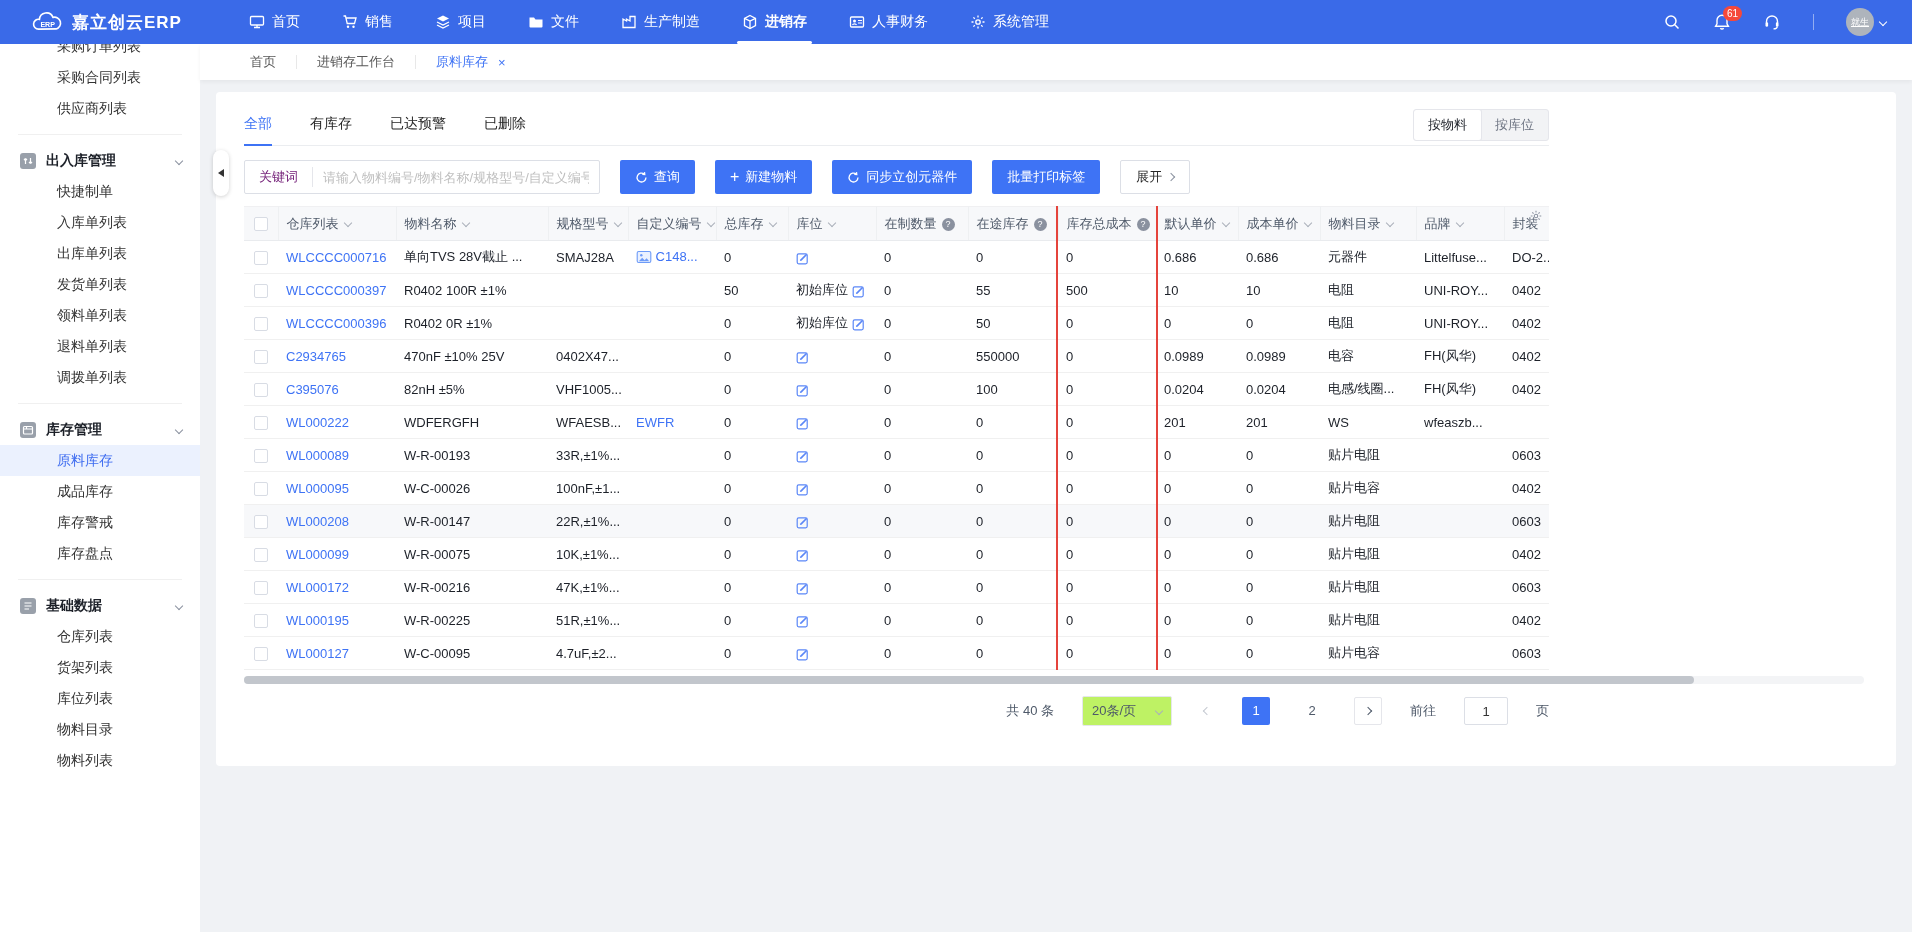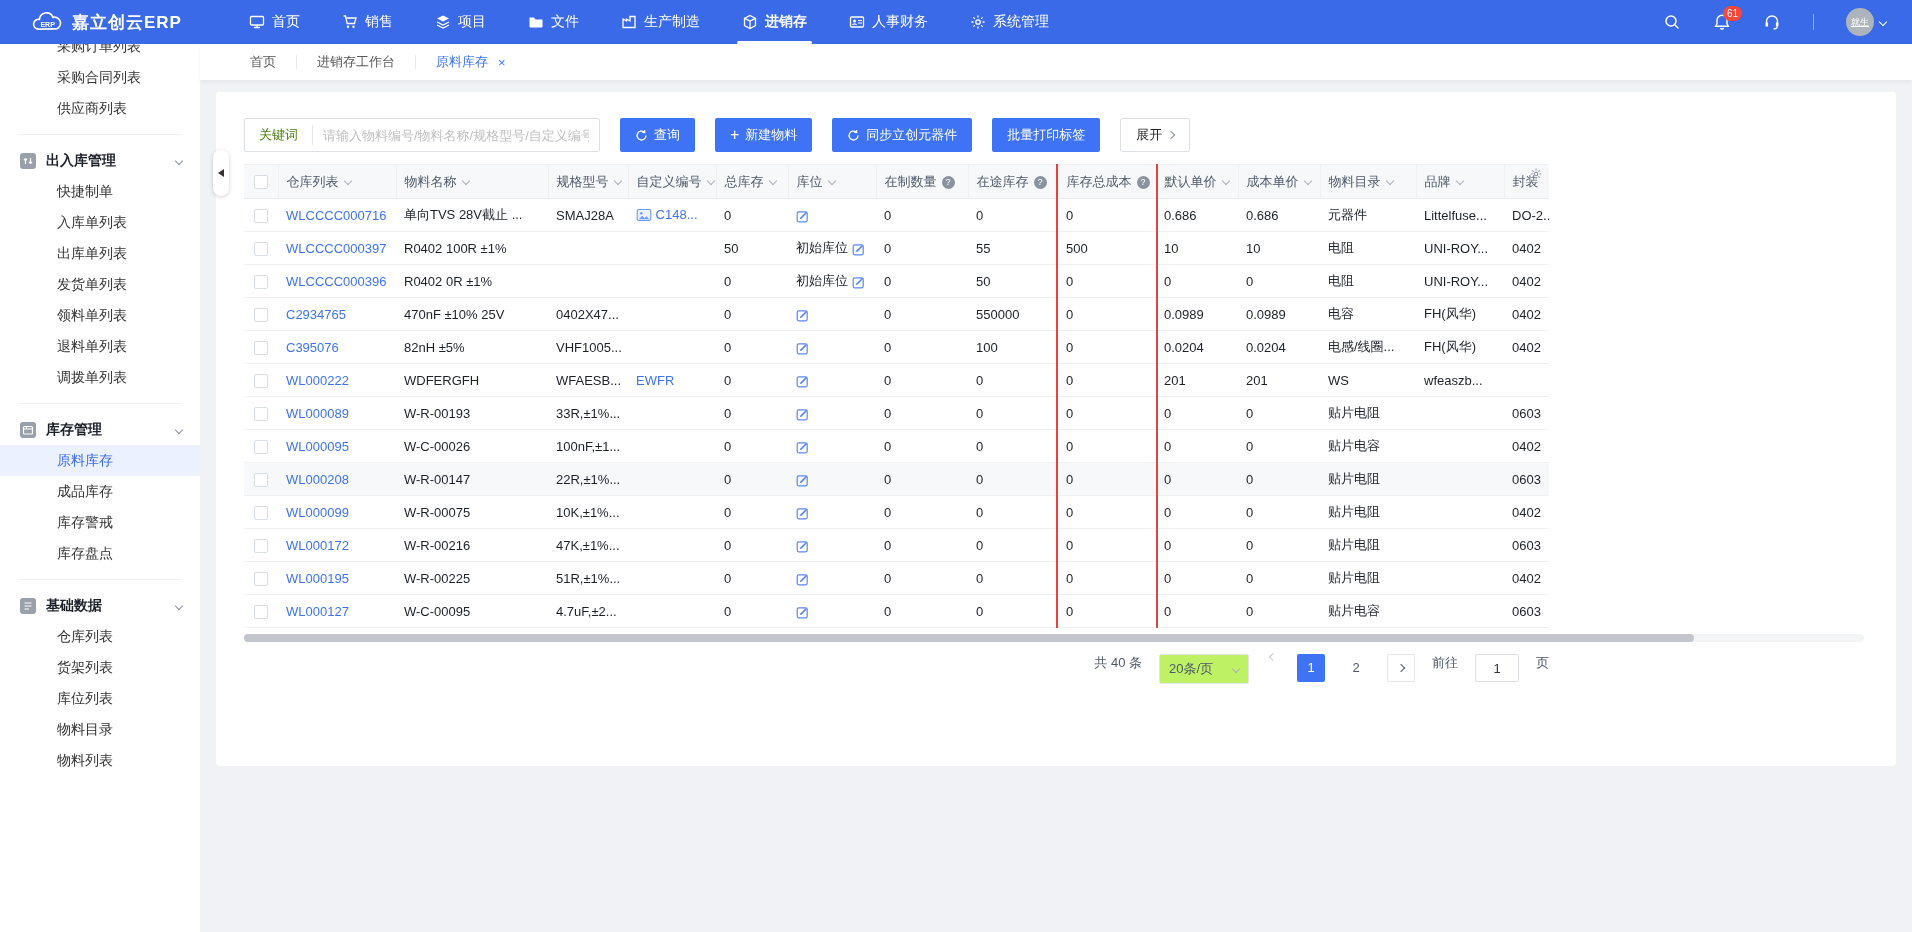--- a/index.html
+++ b/index.html
@@ -73,21 +73,21 @@
   .f-tab.active::after { content:""; position:absolute; left:0; right:0; bottom:0;
     height:2px; background:#3e73f5; }
   .seg { margin-left:auto; display:flex; background:#f2f3f5; border:1px solid #e5e6eb;
     border-radius:3px; overflow:hidden; }
   .seg-item { padding:6px 14px; font-size:13px; color:#6b7280; cursor:pointer; }
   .seg-item.active { background:#fff; color:#1d2129; border-radius:2px; box-shadow:0 0 0 1px #e5e6eb; }
 
   .search-row { margin-top:14px; display:flex; align-items:center; gap:20px; }
   .kw-box { display:flex; align-items:center; height:34px; border:1px solid #dcdfe6;
     border-radius:2px; width:356px; background:#fff; }
-  .kw-label { padding:0 14px; font-size:13px; color:#4d7c0f; border-right:1px solid #e5e6eb;
+  .kw-label { padding:0 14px; font-size:13px; color:#701a75; border-right:1px solid #e5e6eb;
     height:20px; display:flex; align-items:center; }
   .kw-box input { border:none; outline:none; flex:1; padding:0 10px; font-size:13px; color:#333; min-width:0; }
   .kw-box input::placeholder { color:#bfbfbf; }
   .btn { height:34px; border-radius:2px; font-size:13px; display:flex; align-items:center;
     gap:6px; padding:0 15px; border:none; cursor:pointer; white-space:nowrap;
     font-family:inherit; }
   .btn.primary { background:#3e73f5; color:#fff; }
   .btn.ghost { background:#fff; border:1px solid #dcdfe6; color:#262626; }
   .btn .plus { font-size:16px; line-height:1; }
   .btn .ic svg { width:13px; height:13px; }
@@ -122,21 +122,21 @@
   .red-overlay { position:absolute; left:812px; top:-4px; width:102px; height:504px;
     border:2px solid #e5443c; pointer-events:none; }
   .gear-corner { position:absolute; top:3px; right:6px; cursor:pointer; line-height:0; }
   .gear-corner svg { width:14px; height:14px; }
 
   .hscroll { width:1620px; height:8px; margin-top:6px; background:#f3f4f6; border-radius:4px; }
   .hthumb { width:1450px; height:8px; background:#c2c6cc; border-radius:4px; cursor:pointer; }
 
   
   .pagination { width:1305px; margin-top:12px; display:flex; justify-content:flex-end;
-    align-items:flex-start; gap:17px; font-size:13px; color:#4e5969; }
+    align-items:center; gap:28px; font-size:13px; color:#4e5969; }
   .psel { border:1px solid #e5e6eb; width:90px; height:30px; display:flex; align-items:center;
     justify-content:space-between; padding:0 9px; border-radius:2px; background:#bef264;
     cursor:pointer; color:#4e5969; }
   .psel .cv { color:#aab0ba; }
   .pprev { color:#c5c9d1; padding:0 4px; cursor:pointer; display:flex; align-items:center; }
   .pnum { min-width:28px; height:28px; line-height:28px; text-align:center; border-radius:2px;
     cursor:pointer; }
   .pnum.active { background:#3e73f5; color:#fff; }
   .pnext { width:28px; height:28px; border:1px solid #e5e6eb; border-radius:2px;
     display:flex; align-items:center; justify-content:center; color:#4e5969;
@@ -340,20 +340,32 @@
             <span>原料库存</span>
             <span class="ts-close">×</span>
           </div>
         </div>
 
       <div class="card">
         <div class="collapse-handle">
           <span class="tri-left"></span>
         </div>
 
+        <div class="filter-row">
+          <span id="filter-tabs" style="display:flex;align-items:center;height:42px">
+              <span class="f-tab active">全部</span>
+              <span class="f-tab">有库存</span>
+              <span class="f-tab">已达预警</span>
+              <span class="f-tab">已删除</span>
+            </span>
+          <span class="seg" id="seg-toggle">
+              <span class="seg-item active">按物料</span>
+              <span class="seg-item">按库位</span>
+            </span>
+        </div>
 
         <div class="search-row">
           <div class="kw-box">
             <span class="kw-label">关键词</span>
             <input placeholder="请输入物料编号/物料名称/规格型号/自定义编号/封装" style="">
           </div>
           <button class="btn primary">
             <span class="ic">
                 <svg viewBox="0 0 14 14">
                   <path d="M11.8 7A4.8 4.8 0 1 1 9.9 3.2" fill="none" stroke="#fff" stroke-width="1.4"></path>

